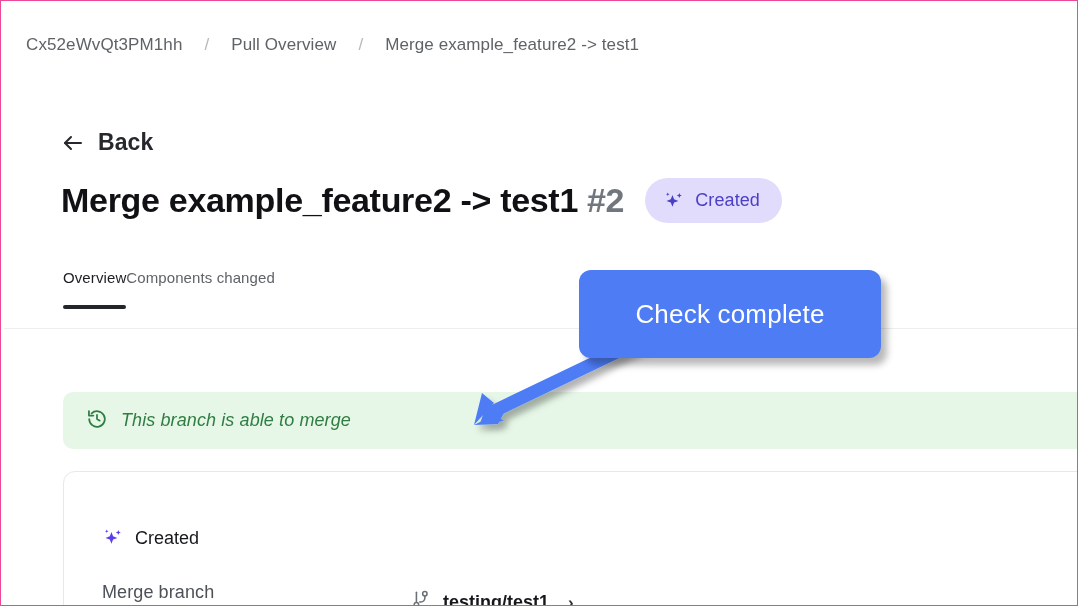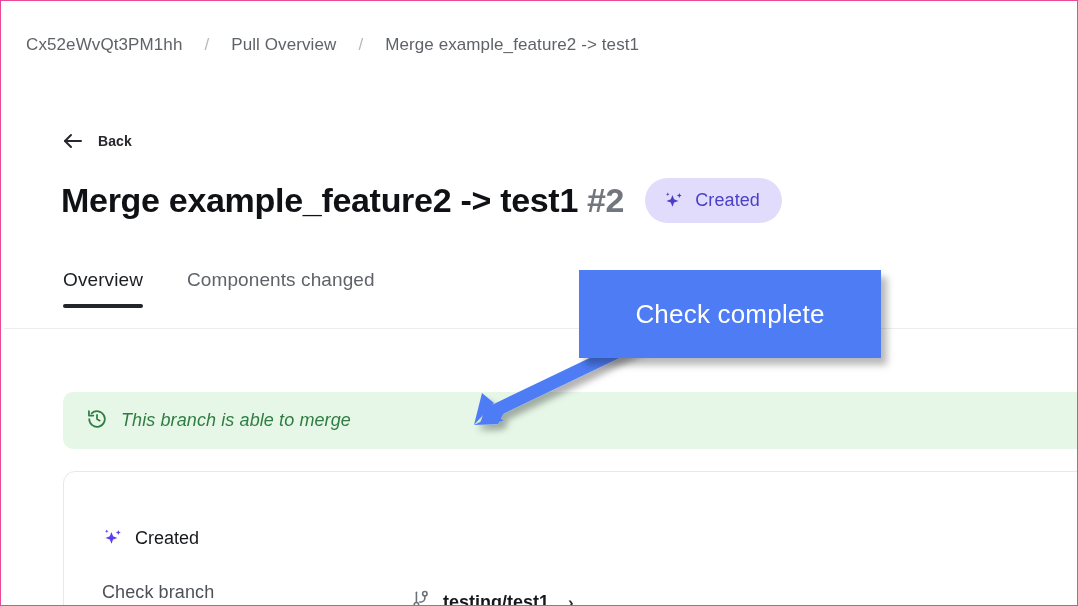--- a/index.html
+++ b/index.html
@@ -60,21 +60,21 @@
     align-items: center;
     gap: 13px;
     cursor: pointer;
   }
   .back-arrow {
     width: 24px;
     height: 24px;
     display: block;
   }
   .back-label {
-    font-size: 14px;
+    font-size: 23px;
     font-weight: 600;
     color: #26282d;
     letter-spacing: .1px;
   }
 
   
   .title-row {
     position: absolute;
     left: 60px;
     top: 177px;
@@ -120,27 +120,27 @@
   .tabs {
     position: absolute;
     left: 62px;
     top: 268px;
     display: flex;
     align-items: flex-end;
     gap: 0;
   }
   .tab {
     position: relative;
-    font-size: 19px;
+    font-size: 15px;
     color: #5f6368;
-    padding: 0 0 17px 0;
+    padding: 0 0 23px 0;
     cursor: pointer;
     letter-spacing: .1px;
   }
-  .tab + .tab { margin-left: 44px; }
+  .tab + .tab { }
   .tab.active { color: #1c1e22; font-weight: 400; }
   .tab.active::after {
     content: "";
     position: absolute;
     left: 0; right: 0; bottom: 0;
     height: 4px;
     background: #22252a;
     border-radius: 2px;
   }
   .tabs-divider {
@@ -214,21 +214,21 @@
   }
 
   
   .callout {
     position: absolute;
     left: 578px;
     top: 269px;
     width: 302px;
     height: 88px;
     background: #4d7cf5;
-    border-radius: 0;
+    border-radius: 12px;
     box-shadow: 6px 7px 7px rgba(0,0,0,.28);
     display: flex;
     align-items: center;
     justify-content: center;
     z-index: 40;
   }
   .callout-text {
     color: #ffffff;
     font-size: 26px;
     letter-spacing: .2px;
@@ -312,21 +312,21 @@
               <path d="M10.3 5.4 L12.1 10.1 L16.8 11.9 L12.1 13.7 L10.3 18.4 L8.5 13.7 L3.8 11.9 L8.5 10.1 Z"></path>
               <path d="M17.8 3.2 L18.6 5.1 L20.5 5.9 L18.6 6.7 L17.8 8.6 L17 6.7 L15.1 5.9 L17 5.1 Z"></path>
               <path d="M5.2 2.6 L5.8 4.0 L7.2 4.6 L5.8 5.2 L5.2 6.6 L4.6 5.2 L3.2 4.6 L4.6 4.0 Z"></path>
             </svg>
           </span>
           <span>Created</span>
         </span>
       </div>
 
       <div class="detail-row">
-        <span class="row-label">Check branch</span>
+        <span class="row-label">Merge branch</span>
         <span class="row-value branch-value">
           <span>
             <svg width="22" height="22" viewBox="0 0 24 24" fill="none" stroke="#6b7076" stroke-width="1.7" stroke-linecap="round" stroke-linejoin="round">
               <line x1="7" y1="3.5" x2="7" y2="14"></line>
               <circle cx="7" cy="17.2" r="2.4"></circle>
               <circle cx="16.2" cy="5.2" r="2.4"></circle>
               <path d="M16.2 7.8 v2.1 a4.2 4.2 0 0 1 -4.2 4.2 h-1.4"></path>
             </svg>
           </span>
           <span>testing/test1</span>

